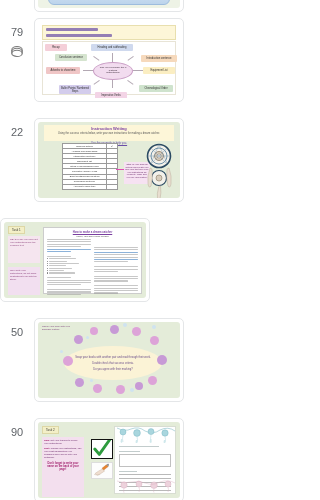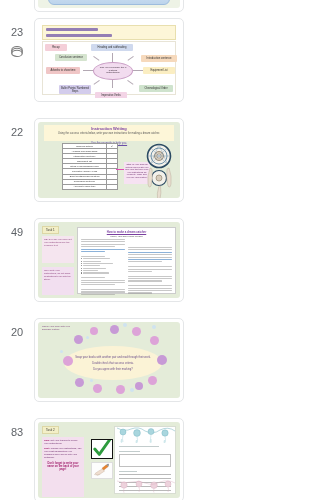--- a/index.html
+++ b/index.html
@@ -229,21 +229,21 @@
 <div class="filmstrip">
 
   <div class="partial">
     <div class="partial-inner">
       <div class="partial-bar"></div>
     </div>
   </div>
 
   <div class="slide-row" style="position:absolute;top:18px;left:0;">
     <div class="gutter">
-      <div class="slide-num">23</div>
+      <div class="slide-num">79</div>
       <span class="layers-icon">
         <svg width="16" height="14" viewBox="0 0 16 14">
           <ellipse cx="8" cy="9.4" rx="5.2" ry="3.1" fill="none" stroke="#7a7a7a" stroke-width="1.1"></ellipse>
           <path d="M2.8 7.4 A5.2 3.1 0 0 1 13.2 7.4" fill="none" stroke="#7a7a7a" stroke-width="1.1"></path>
           <path d="M2.8 5.6 A5.2 3.1 0 0 1 13.2 5.6" fill="none" stroke="#7a7a7a" stroke-width="1.1"></path>
           <line x1="2.8" y1="5.6" x2="2.8" y2="9.4" stroke="#7a7a7a" stroke-width="1.1"></line>
           <line x1="13.2" y1="5.6" x2="13.2" y2="9.4" stroke="#7a7a7a" stroke-width="1.1"></line>
         </svg>
       </span>
     </div>
@@ -379,23 +379,20 @@
           <path d="M8 26 q-3 8 -2 16 q1 5 3 2 q2 -8 1 -17z" fill="#e8ded0" stroke="#b0a291" stroke-width="0.4"></path>
           <path d="M27 26 q3 8 2 16 q-1 5 -3 2 q-2 -8 -1 -17z" fill="#e8ded0" stroke="#b0a291" stroke-width="0.4"></path>
           <path d="M17 44 q-2.5 8 -1.5 13 q1 4 2.5 0 q1.5 -6 .5 -13z" fill="#e8ded0" stroke="#b0a291" stroke-width="0.4"></path>
         </svg>
 
       </div>
     </div>
   </div>
 
   <div class="slide-row" style="position:absolute;top:218px;left:0;">
-    <div class="gutter">
-      <div class="slide-num">49</div>
-    </div>
     <div class="thumb">
       <div class="thumb-inner bg-green">
 
         <div class="task-badge">Task 1</div>
 
         <div class="s49-left">
           <div class="s49-box1">READ THIS: you have set your instructions like the example text.</div>
           <div class="s49-box2">Only write your instructions, do not show illustrations to go with the steps.</div>
         </div>
 
@@ -477,21 +474,21 @@
             </div>
           </div>
         </div>
 
       </div>
     </div>
   </div>
 
   <div class="slide-row" style="position:absolute;top:318px;left:0;">
     <div class="gutter">
-      <div class="slide-num">20</div>
+      <div class="slide-num">50</div>
     </div>
     <div class="thumb">
       <div class="thumb-inner bg-green">
 
         <div class="s50-note">Check your work with your shoulder partner.</div>
 
         <div class="oval-center">
           <span>Swap your books with another pair and read through their work.</span>
           <span>Double check that success criteria.</span>
           <span>Do you agree with their marking?</span>
@@ -515,21 +512,21 @@
         <div class="circ c-pink" style="left:110px;top:54px;width:9px;height:9px;"></div>
         <div class="circ c-blue" style="left:52px;top:57px;width:3px;height:3px;"></div>
         <div class="circ c-blue" style="left:92px;top:66px;width:4px;height:4px;"></div>
 
       </div>
     </div>
   </div>
 
   <div class="slide-row" style="position:absolute;top:418px;left:0;">
     <div class="gutter">
-      <div class="slide-num">83</div>
+      <div class="slide-num">90</div>
     </div>
     <div class="thumb">
       <div class="thumb-inner bg-green">
 
         <div class="task-badge">Task 2</div>
 
         <div class="s51-pink">
           <p>
             <b>Now:</b>
             <span>get your teacher to check your instructions.</span>

